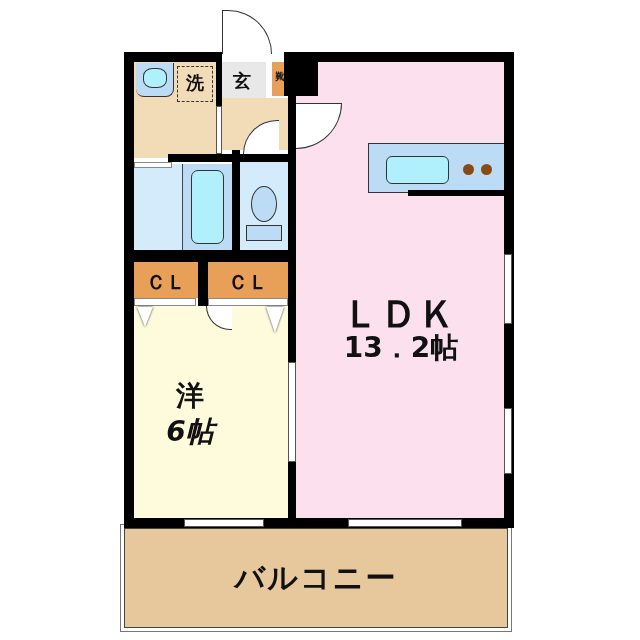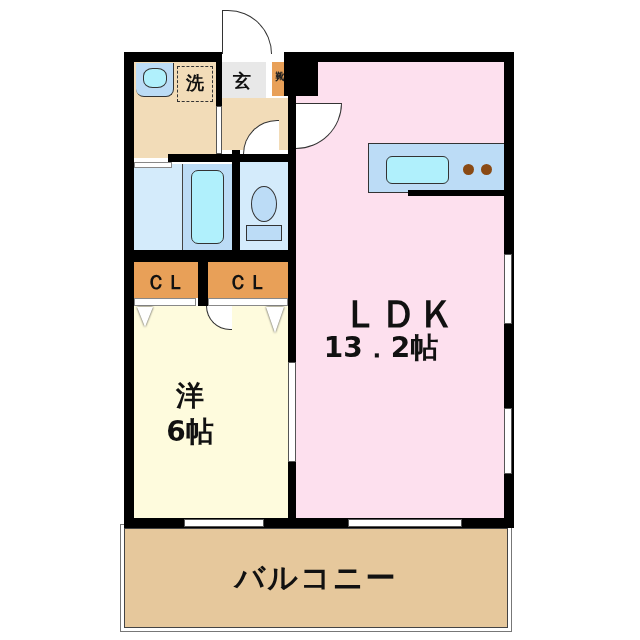--- a/index.html
+++ b/index.html
@@ -83,15 +83,15 @@
 <div class="abs" style="left:134px; top:162px; width:38px; height:6px; background:#fff; border:1px solid #888;"></div>
 
 <div class="win" style="left:288px; top:362px; width:8px; height:100px;"></div>
 <div class="win" style="left:504px; top:254px; width:8px; height:70px;"></div>
 <div class="win" style="left:504px; top:408px; width:8px; height:66px;"></div>
 <div class="win" style="left:184px; top:519px; width:80px; height:8px;"></div>
 <div class="win" style="left:348px; top:519px; width:114px; height:8px;"></div>
 <div class="win" style="left:216px; top:106px; width:6px; height:48px;"></div>
 
 <span class="lbl" style="left:294px; top:295px; width:210px; font-size:38px;">ＬＤＫ</span>
-<span class="lbl" style="left:276px; top:334px; width:210px; font-size:28px;">13．2帖</span>
+<span class="lbl" style="left:296px; top:334px; width:210px; font-size:28px;">13．2帖</span>
 <span class="lbl" style="left:150px; top:382px; width:80px; font-size:28px;">洋</span>
-<span class="lbl" style="left:150px; top:418px; width:80px; font-size:28px;">6帖</span>
+<span class="lbl" style="left:150px; top:418px; width:80px; font-size:28px;font-style:italic;">6帖</span>
 
 </body></html>

